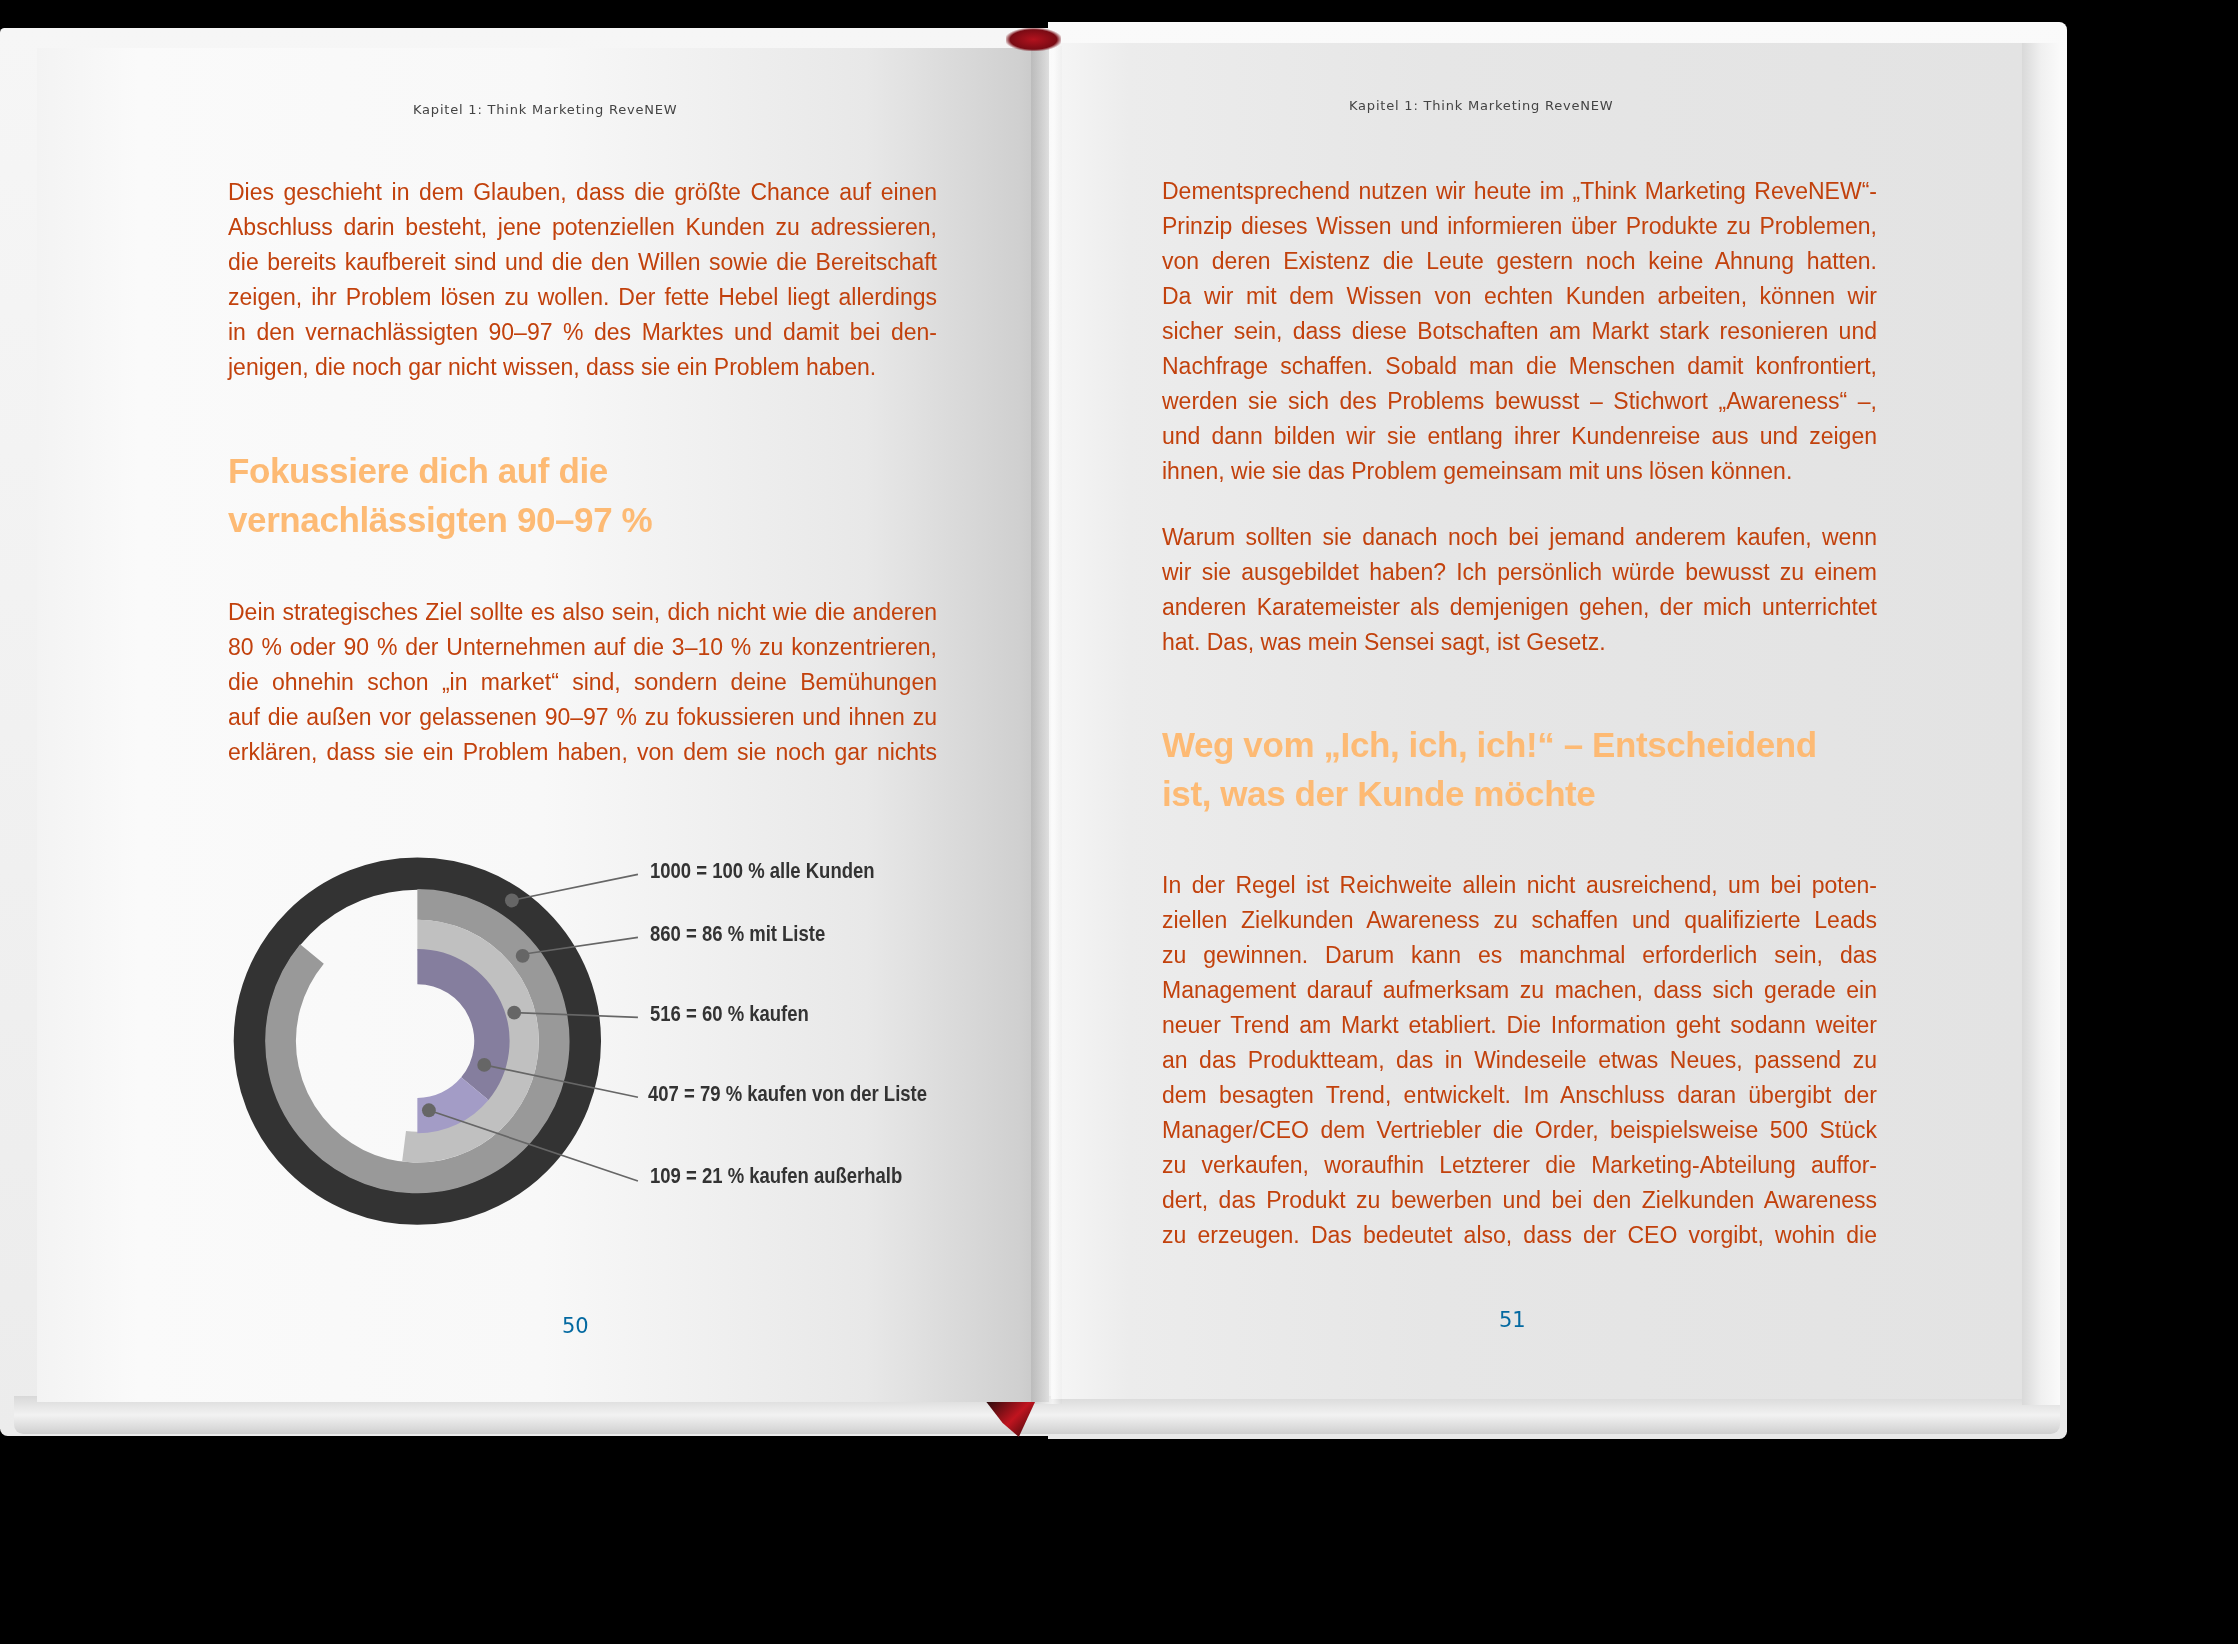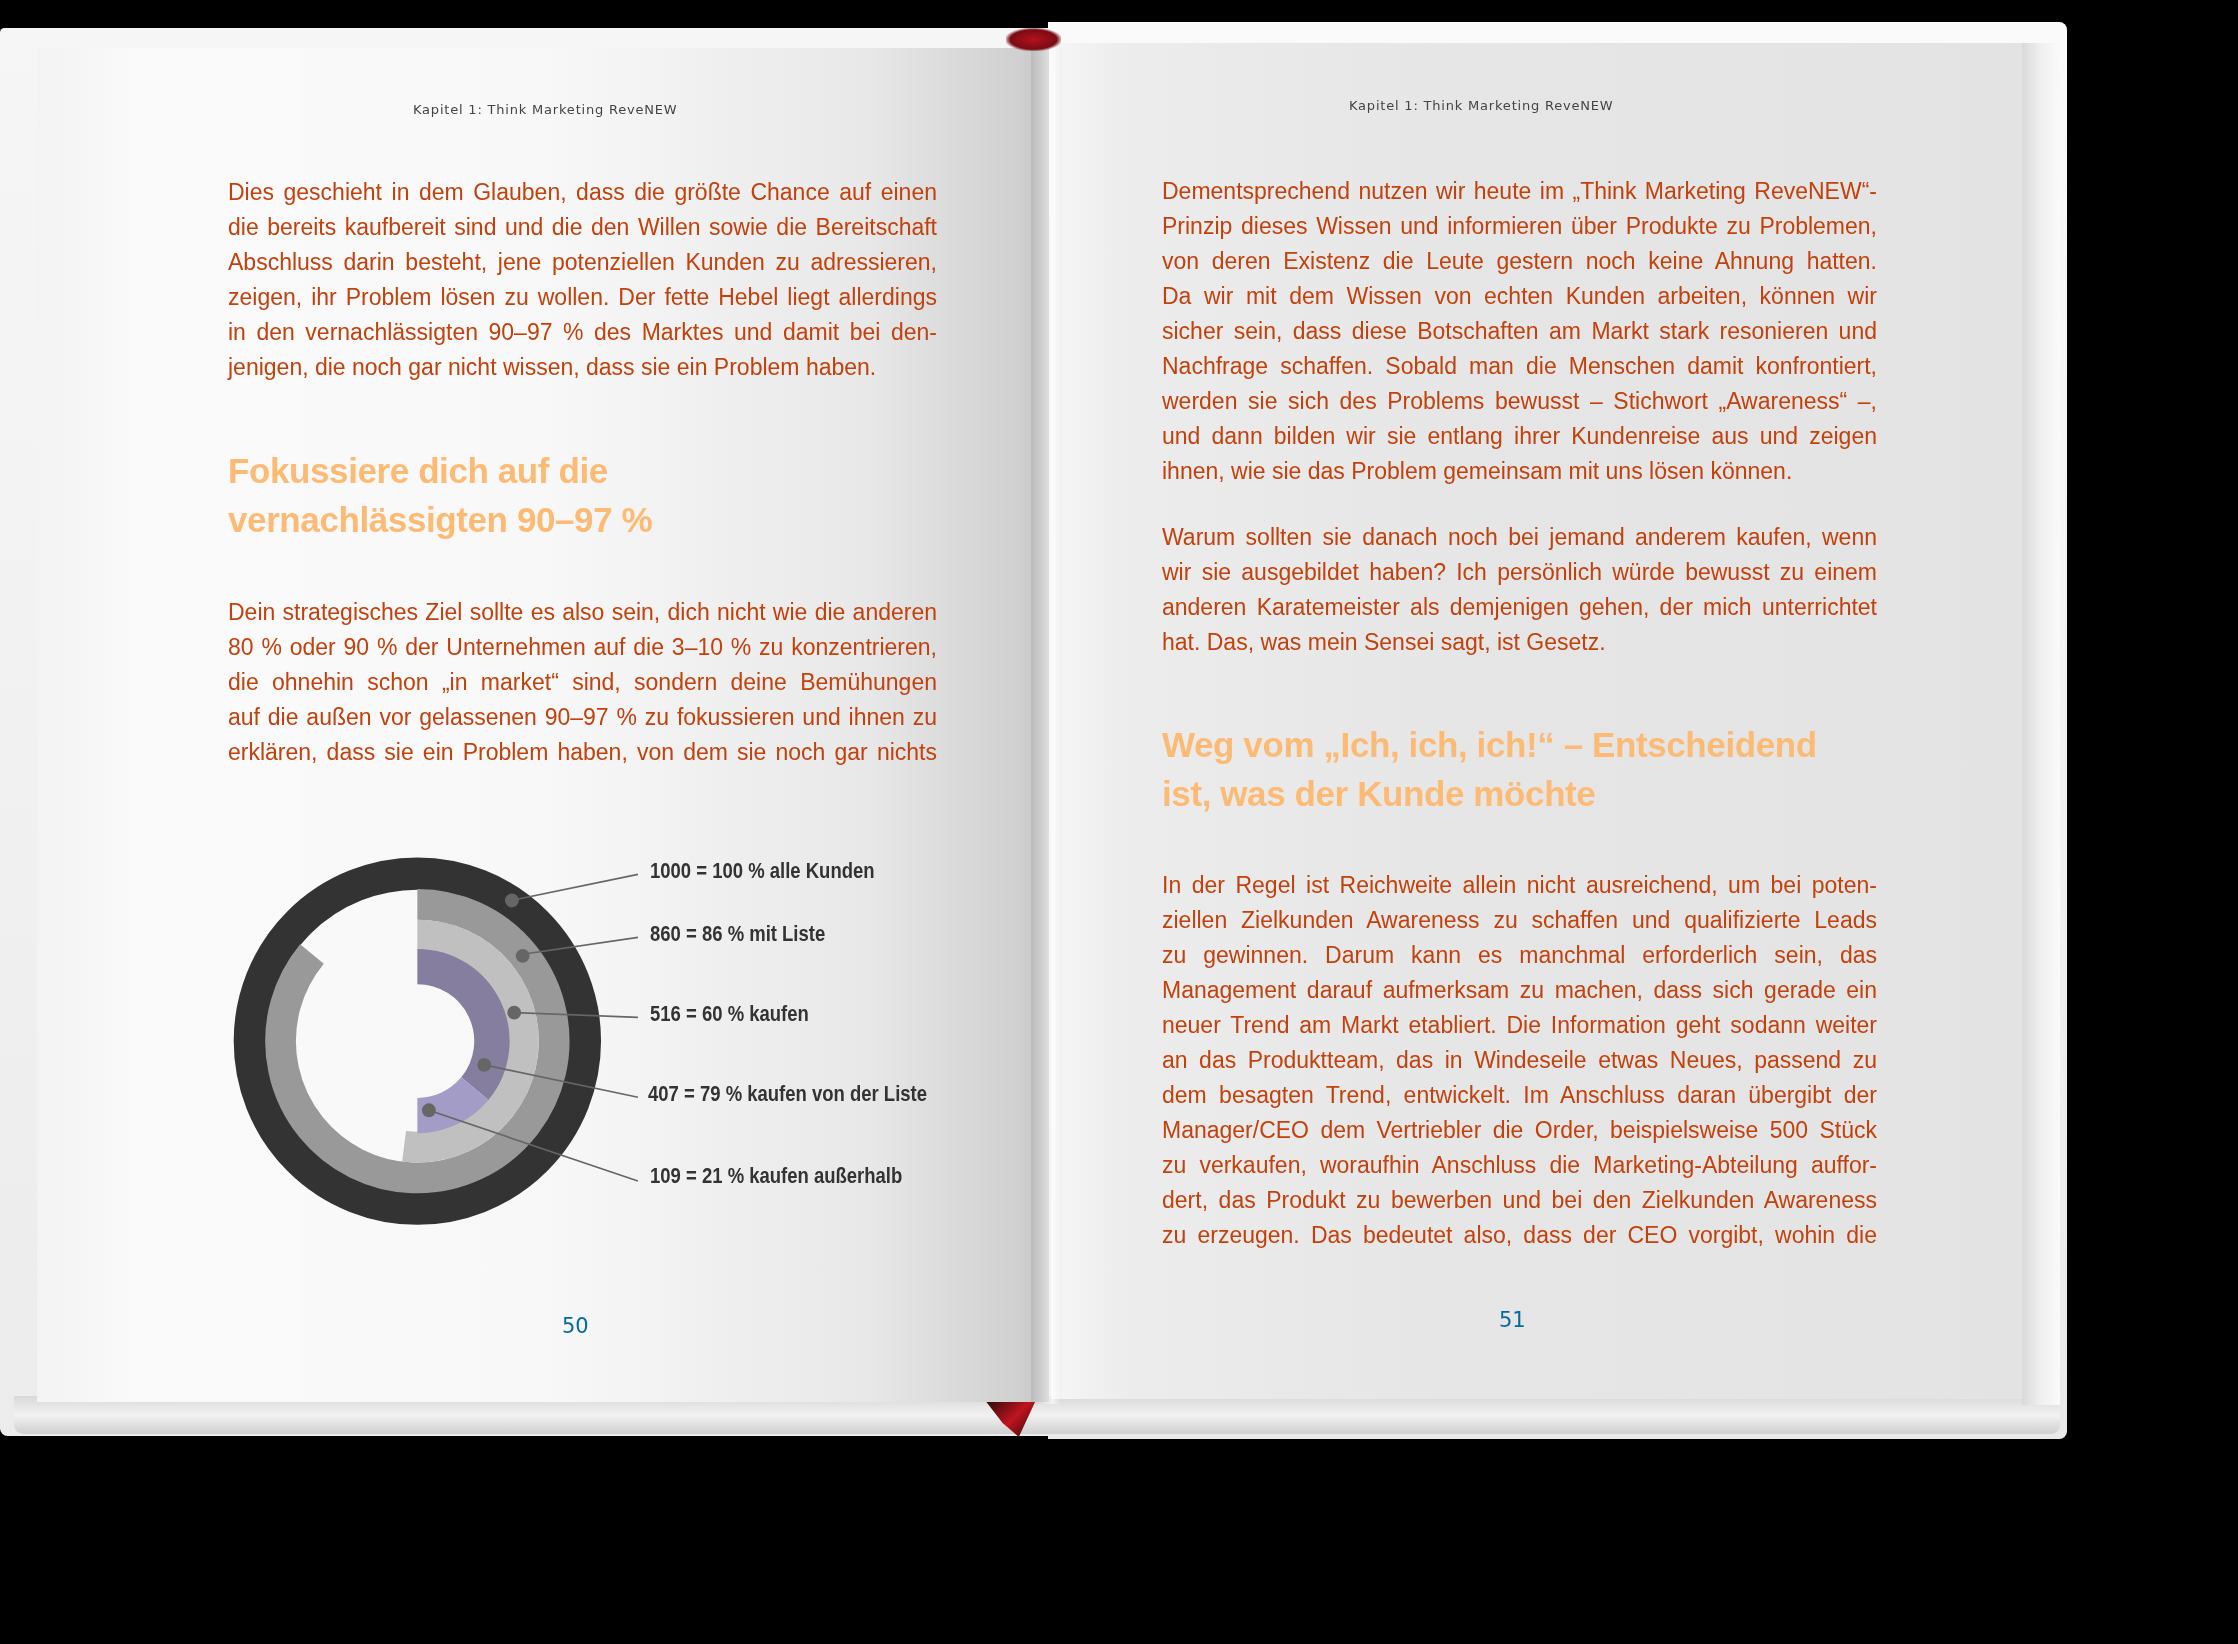--- a/index.html
+++ b/index.html
@@ -95,22 +95,22 @@
   <div class="page page-right"></div>
 
   <div class="gutter-shadow"></div>
   <div class="ribbon-top"></div>
   <div class="ribbon-bottom"></div>
 
   <div class="running-header" style="left:413px; top:102px;">Kapitel 1: Think Marketing ReveNEW</div>
 
   <div class="body-text" style="left:228px; top:175px; width:709px;">
     <span class="line">Dies geschieht in dem Glauben, dass die größte Chance auf einen</span>
+    <span class="line">Abschluss darin besteht, jene potenziellen Kunden zu adressieren,</span>
     <span class="line">die bereits kaufbereit sind und die den Willen sowie die Bereitschaft</span>
-    <span class="line">Abschluss darin besteht, jene potenziellen Kunden zu adressieren,</span>
     <span class="line">zeigen, ihr Problem lösen zu wollen. Der fette Hebel liegt allerdings</span>
     <span class="line">in den vernachlässigten 90–97 % des Marktes und damit bei den-</span>
     <span class="line last">jenigen, die noch gar nicht wissen, dass sie ein Problem haben.</span>
   </div>
 
   <div class="heading" style="left:228px; top:446px;">
     <span class="line">Fokussiere dich auf die</span>
     <span class="line">vernachlässigten 90–97 %</span>
   </div>
 
@@ -187,20 +187,20 @@
 
   <div class="body-text" style="left:1162px; top:868px; width:715px;">
     <span class="line">In der Regel ist Reichweite allein nicht ausreichend, um bei poten-</span>
     <span class="line">ziellen Zielkunden Awareness zu schaffen und qualifizierte Leads</span>
     <span class="line">zu gewinnen. Darum kann es manchmal erforderlich sein, das</span>
     <span class="line">Management darauf aufmerksam zu machen, dass sich gerade ein</span>
     <span class="line">neuer Trend am Markt etabliert. Die Information geht sodann weiter</span>
     <span class="line">an das Produktteam, das in Windeseile etwas Neues, passend zu</span>
     <span class="line">dem besagten Trend, entwickelt. Im Anschluss daran übergibt der</span>
     <span class="line">Manager/CEO dem Vertriebler die Order, beispielsweise 500 Stück</span>
-    <span class="line">zu verkaufen, woraufhin Anschluss die Marketing-Abteilung auffor-</span>
+    <span class="line">zu verkaufen, woraufhin Letzterer die Marketing-Abteilung auffor-</span>
     <span class="line">dert, das Produkt zu bewerben und bei den Zielkunden Awareness</span>
     <span class="line">zu erzeugen. Das bedeutet also, dass der CEO vorgibt, wohin die</span>
   </div>
 
   <div class="page-number" style="left:1499px; top:1308px;">51</div>
 </div>
 
 
 </body></html>

